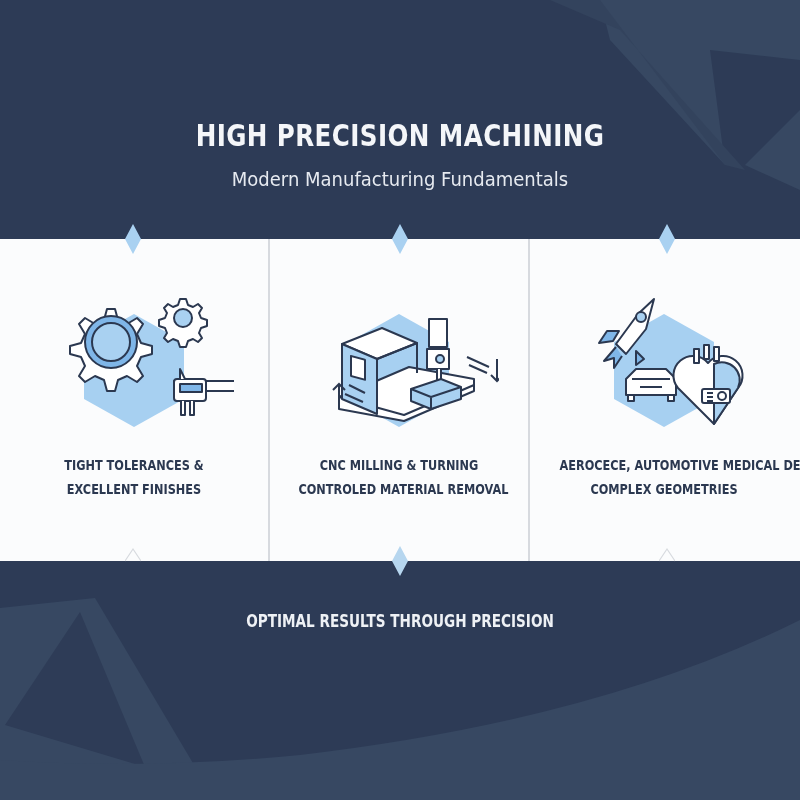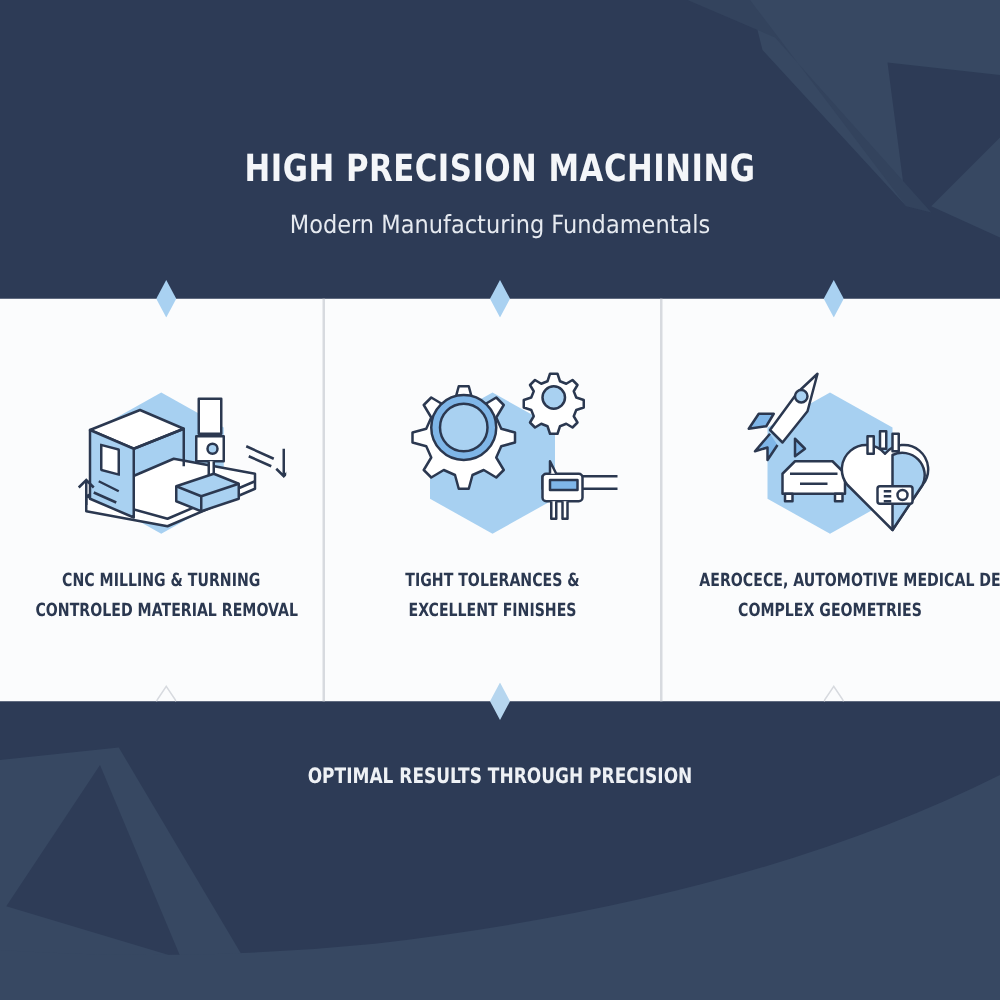--- a/index.html
+++ b/index.html
@@ -37,20 +37,43 @@
   <path d="M0,800 L0,760 Q150,770 300,755 Q600,720 800,620 L800,800 Z" fill="#374862"></path>
 </svg>
 
 <div class="header">
   <div class="title">HIGH PRECISION MACHINING</div>
   <div class="subtitle">Modern Manufacturing Fundamentals</div>
 </div>
 
 <div class="panels">
 
+  <div class="panel p1">
+    <svg class="icon-wrap" viewBox="0 0 200 170">
+      <polygon points="100,35 150,63 150,120 100,148 50,120 50,63" fill="#a7d0f1"></polygon>
+      <g stroke="#2b3850" stroke-width="2" stroke-linejoin="round">
+        <path fill="#ffffff" d="M73,10 l8,0 l3,11 l9,4 l10,-6 l6,6 l-6,10 l4,9 l11,3 l0,8 l-11,3 l-4,9 l6,10 l-6,6 l-10,-6 l-9,4 l-3,11 l-8,0 l-3,-11 l-9,-4 l-10,6 l-6,-6 l6,-10 l-4,-9 l-11,-3 l0,-8 l11,-3 l4,-9 l-6,-10 l6,-6 l10,6 l9,-4 z" transform="translate(0,20)"></path>
+        <circle cx="77" cy="63" r="26" fill="#7fb6e8"></circle>
+        <circle cx="77" cy="63" r="19" fill="#a9d1f1"></circle>
+        <path fill="#ffffff" d="M146,20 l6,0 l2,6 l5,2 l5,-3 l4,4 l-3,5 l2,5 l6,2 l0,6 l-6,2 l-2,5 l3,5 l-4,4 l-5,-3 l-5,2 l-2,6 l-6,0 l-2,-6 l-5,-2 l-5,3 l-4,-4 l3,-5 l-2,-5 l-6,-2 l0,-6 l6,-2 l2,-5 l-3,-5 l4,-4 l5,3 l5,-2 z"></path>
+        <circle cx="149" cy="39" r="9" fill="#a9d1f1"></circle>
+        <rect x="140" y="102" width="86" height="10" fill="#ffffff"></rect>
+        <rect x="140" y="100" width="32" height="22" rx="3" fill="#ffffff"></rect>
+        <rect x="146" y="105" width="22" height="8" fill="#7fb6e8"></rect>
+        <path d="M146,100 l0,-10 l5,10" fill="#ffffff"></path>
+        <path d="M147,122 l0,14 l4,0 l0,-14 M156,122 l0,14 l4,0 l0,-14" fill="#ffffff"></path>
+        <rect x="220" y="112" width="4" height="12" fill="#ffffff"></rect>
+      </g>
+    </svg>
+    <div class="caption">
+      <span>TIGHT TOLERANCES &amp;</span>
+      <span>EXCELLENT FINISHES</span>
+    </div>
+  </div>
+
   <div class="panel p2">
     <svg class="icon-wrap" viewBox="0 0 200 170">
       <polygon points="100,35 150,63 150,120 100,148 50,120 50,63" fill="#a7d0f1"></polygon>
       <g stroke="#2b3850" stroke-width="2" stroke-linejoin="round" fill="#ffffff">
         <path d="M40,130 l0,-12 l70,-30 l65,12 l0,12 l-70,30 z"></path>
         <path d="M40,118 l65,18 l70,-30" fill="none"></path>
         <path d="M43,65 l40,-16 l35,15 l-40,16 z"></path>
         <path d="M43,65 l35,15 l0,55 l-35,-15 z" fill="#a9d1f1"></path>
         <rect x="52" y="78" width="14" height="20" fill="#ffffff" transform="skewY(15) translate(0,-15)"></rect>
         <path d="M78,80 l40,-16 l0,30" fill="none"></path>
@@ -64,43 +87,20 @@
       <g stroke="#2b3850" stroke-width="2" fill="none">
         <path d="M40,125 l0,-20 M34,111 l6,-6 l6,6"></path>
         <path d="M50,106 l16,8 M46,115 l18,8"></path>
         <path d="M198,80 l0,22 M192,96 l6,6 l6,-6"></path>
         <path d="M168,78 l22,10 M170,86 l18,8"></path>
       </g>
     </svg>
     <div class="caption">
       <span>CNC MILLING &amp; TURNING</span>
       <span>CONTROLED MATERIAL REMOVAL</span>
-    </div>
-  </div>
-
-  <div class="panel p1">
-    <svg class="icon-wrap" viewBox="0 0 200 170">
-      <polygon points="100,35 150,63 150,120 100,148 50,120 50,63" fill="#a7d0f1"></polygon>
-      <g stroke="#2b3850" stroke-width="2" stroke-linejoin="round">
-        <path fill="#ffffff" d="M73,10 l8,0 l3,11 l9,4 l10,-6 l6,6 l-6,10 l4,9 l11,3 l0,8 l-11,3 l-4,9 l6,10 l-6,6 l-10,-6 l-9,4 l-3,11 l-8,0 l-3,-11 l-9,-4 l-10,6 l-6,-6 l6,-10 l-4,-9 l-11,-3 l0,-8 l11,-3 l4,-9 l-6,-10 l6,-6 l10,6 l9,-4 z" transform="translate(0,20)"></path>
-        <circle cx="77" cy="63" r="26" fill="#7fb6e8"></circle>
-        <circle cx="77" cy="63" r="19" fill="#a9d1f1"></circle>
-        <path fill="#ffffff" d="M146,20 l6,0 l2,6 l5,2 l5,-3 l4,4 l-3,5 l2,5 l6,2 l0,6 l-6,2 l-2,5 l3,5 l-4,4 l-5,-3 l-5,2 l-2,6 l-6,0 l-2,-6 l-5,-2 l-5,3 l-4,-4 l3,-5 l-2,-5 l-6,-2 l0,-6 l6,-2 l2,-5 l-3,-5 l4,-4 l5,3 l5,-2 z"></path>
-        <circle cx="149" cy="39" r="9" fill="#a9d1f1"></circle>
-        <rect x="140" y="102" width="86" height="10" fill="#ffffff"></rect>
-        <rect x="140" y="100" width="32" height="22" rx="3" fill="#ffffff"></rect>
-        <rect x="146" y="105" width="22" height="8" fill="#7fb6e8"></rect>
-        <path d="M146,100 l0,-10 l5,10" fill="#ffffff"></path>
-        <path d="M147,122 l0,14 l4,0 l0,-14 M156,122 l0,14 l4,0 l0,-14" fill="#ffffff"></path>
-        <rect x="220" y="112" width="4" height="12" fill="#ffffff"></rect>
-      </g>
-    </svg>
-    <div class="caption">
-      <span>TIGHT TOLERANCES &amp;</span>
-      <span>EXCELLENT FINISHES</span>
     </div>
   </div>
 
   <div class="panel p3">
     <svg class="icon-wrap" viewBox="0 0 200 170">
       <polygon points="100,35 150,63 150,120 100,148 50,120 50,63" fill="#a7d0f1"></polygon>
       <g stroke="#2b3850" stroke-width="2" stroke-linejoin="round">
         <path d="M90,20 l-8,30 l-20,25 l-10,-10 l22,-30 z" fill="#ffffff"></path>
         <circle cx="77" cy="38" r="5" fill="#a9d1f1"></circle>
         <path d="M55,52 l-12,0 l-8,12 l14,-2 z" fill="#7fb6e8"></path>

